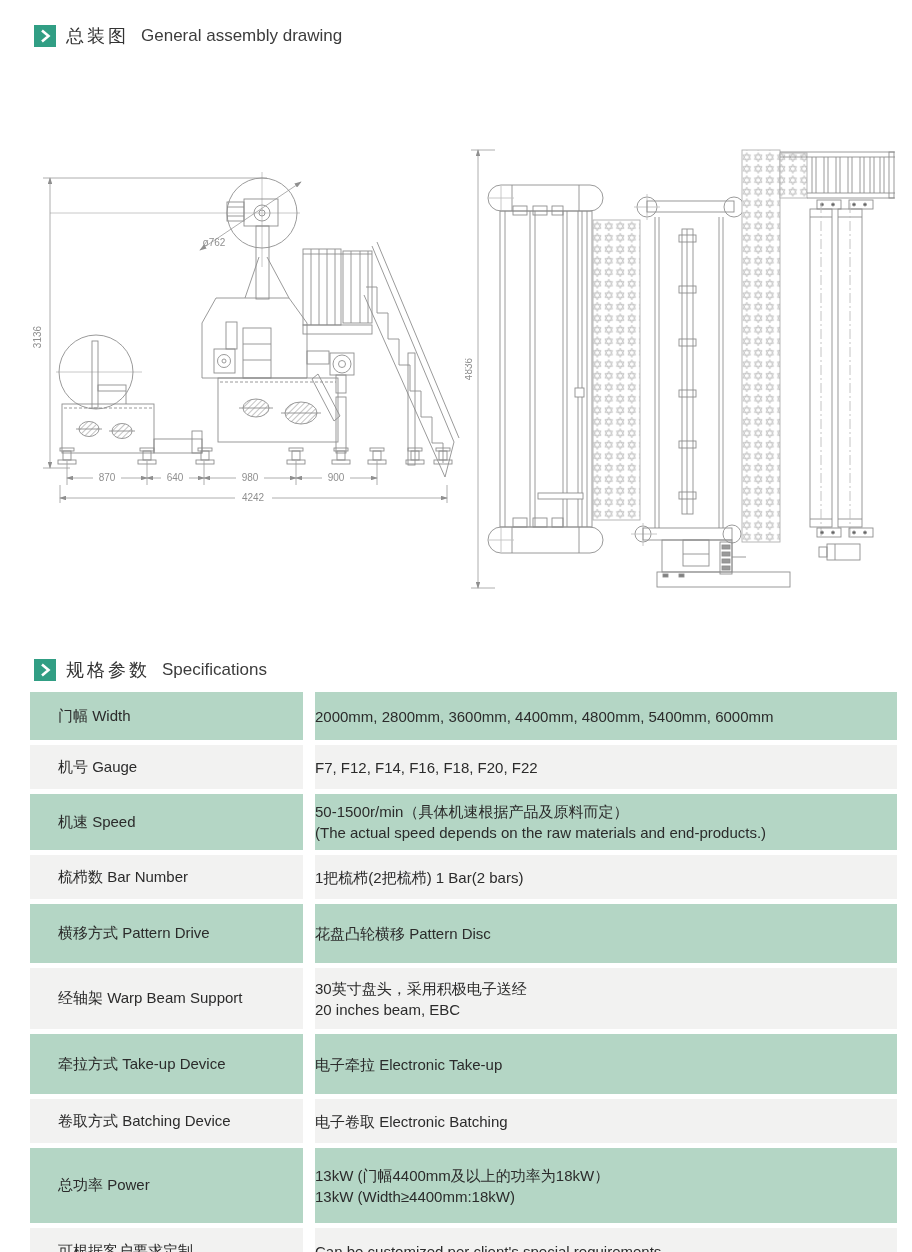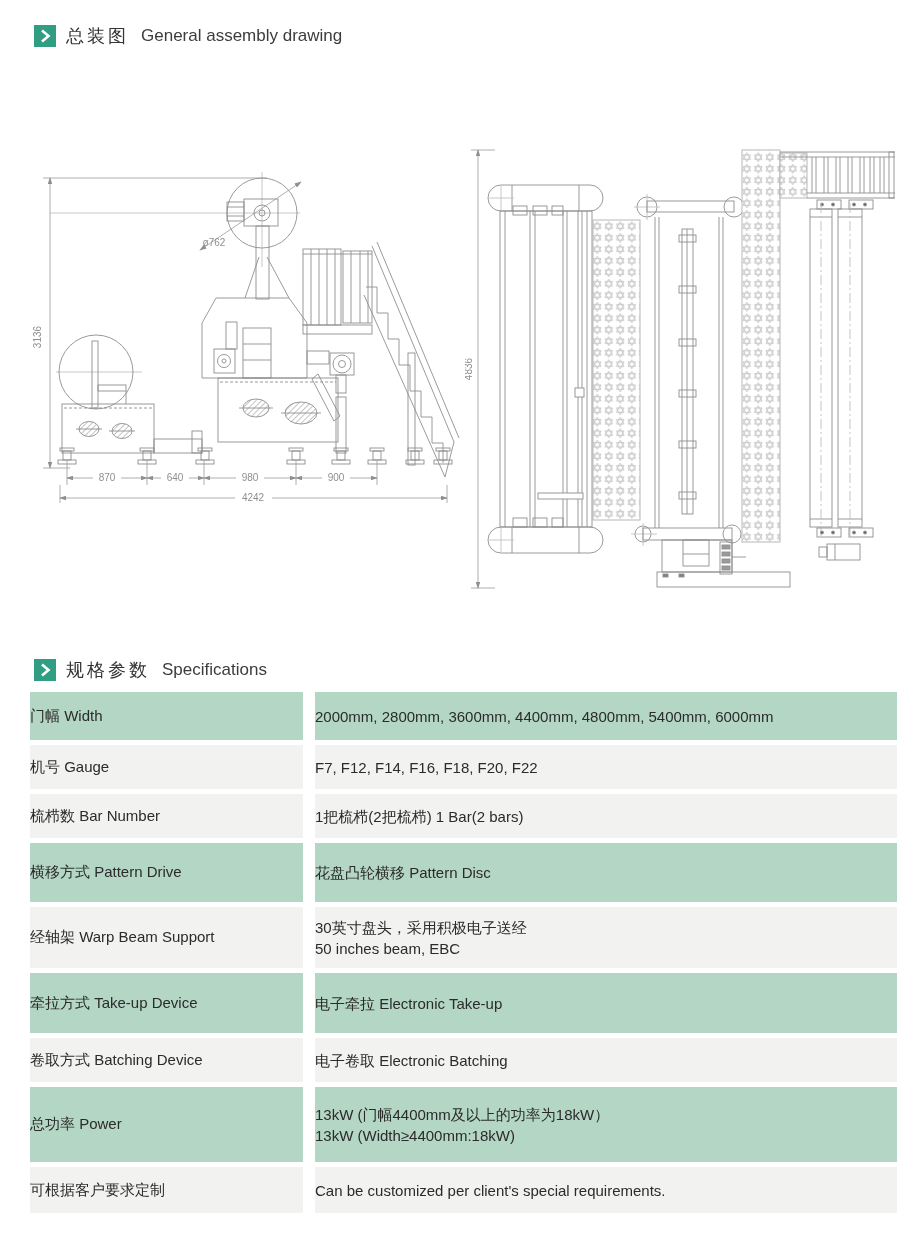--- a/index.html
+++ b/index.html
@@ -9,21 +9,21 @@
     color:#2b2b2b;overflow:hidden;
   }
   .sec-head{position:absolute;left:34px;display:flex;align-items:center;gap:10px;}
   .chev{width:22px;height:22px;background:#319e84;display:flex;align-items:center;justify-content:center;flex:0 0 auto;}
   .sec-title-zh{font-size:18px;font-weight:500;letter-spacing:3px;color:#333;text-align:right;}
   .sec-title-en{font-size:17px;font-weight:400;color:#3c3c3c;margin-left:2px;}
   .drawing{position:absolute;}
   
   .spec-table{position:absolute;left:30px;top:692px;width:867px;display:flex;flex-direction:column;gap:5px;}
   .trow{display:flex;gap:12px;}
-  .tlabel{width:273px;flex:0 0 273px;display:flex;align-items:center;box-sizing:border-box;font-size:15px;}
+  .tlabel{width:273px;flex:0 0 273px;display:flex;align-items:center;padding-left:28px;box-sizing:border-box;font-size:15px;}
   .tvalue{flex:1;display:flex;flex-direction:column;justify-content:center;box-sizing:border-box;font-size:15px;line-height:21px;}
   .cg{background:#b4d6c5;}
   .cw{background:#f2f2f1;}
   svg text{font-family:"Liberation Sans","DejaVu Sans",sans-serif;}
 </style>
 </head>
 <body>
 
 <div class="sec-head" style="top:24px">
   <span class="chev">
@@ -380,40 +380,47 @@
     </div>
   </div>
 
   <div class="trow" style="height:44px">
     <div class="tlabel cw">机号 Gauge</div>
     <div class="tvalue cw">
       <div>F7, F12, F14, F16, F18, F20, F22</div>
     </div>
   </div>
 
+  <div class="trow" style="height:56px">
+    <div class="tlabel cg">机速 Speed</div>
+    <div class="tvalue cg">
+      <div>50-1500r/min（具体机速根据产品及原料而定）</div>
+      <div>(The actual speed depends on the raw materials and end-products.)</div>
+    </div>
+  </div>
 
   <div class="trow" style="height:44px">
     <div class="tlabel cw">梳栉数 Bar Number</div>
     <div class="tvalue cw">
       <div>1把梳栉(2把梳栉) 1 Bar(2 bars)</div>
     </div>
   </div>
 
   <div class="trow" style="height:59px">
     <div class="tlabel cg">横移方式 Pattern Drive</div>
     <div class="tvalue cg">
       <div>花盘凸轮横移 Pattern Disc</div>
     </div>
   </div>
 
   <div class="trow" style="height:61px">
     <div class="tlabel cw">经轴架 Warp Beam Support</div>
     <div class="tvalue cw">
       <div>30英寸盘头，采用积极电子送经</div>
-      <div>50 inches beam, EBC</div>
+      <div>20 inches beam, EBC</div>
     </div>
   </div>
 
   <div class="trow" style="height:60px">
     <div class="tlabel cg">牵拉方式 Take-up Device</div>
     <div class="tvalue cg">
       <div>电子牵拉 Electronic Take-up</div>
     </div>
   </div>
 

